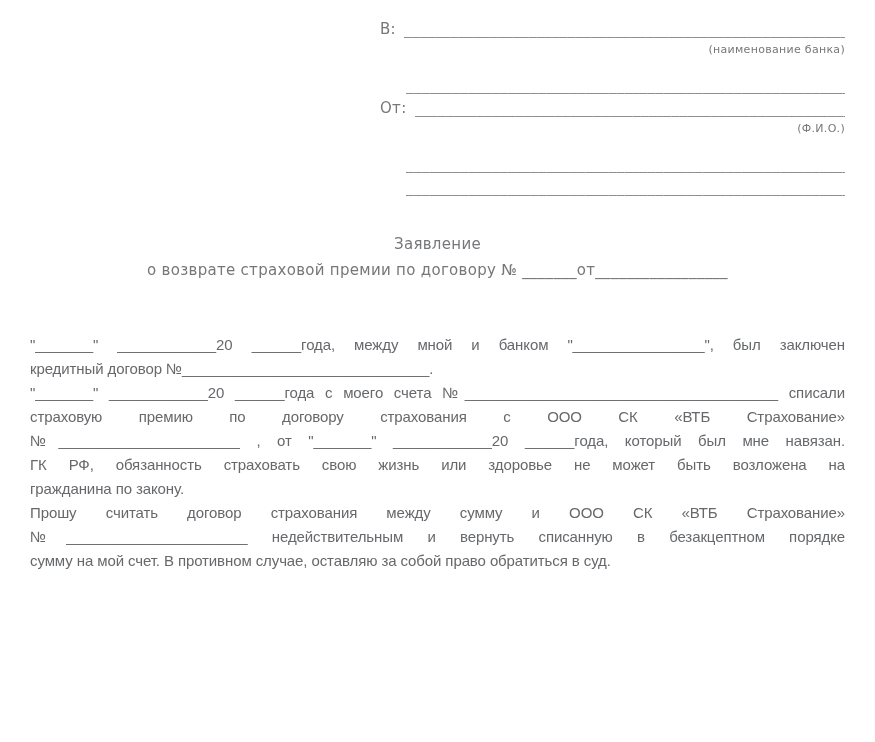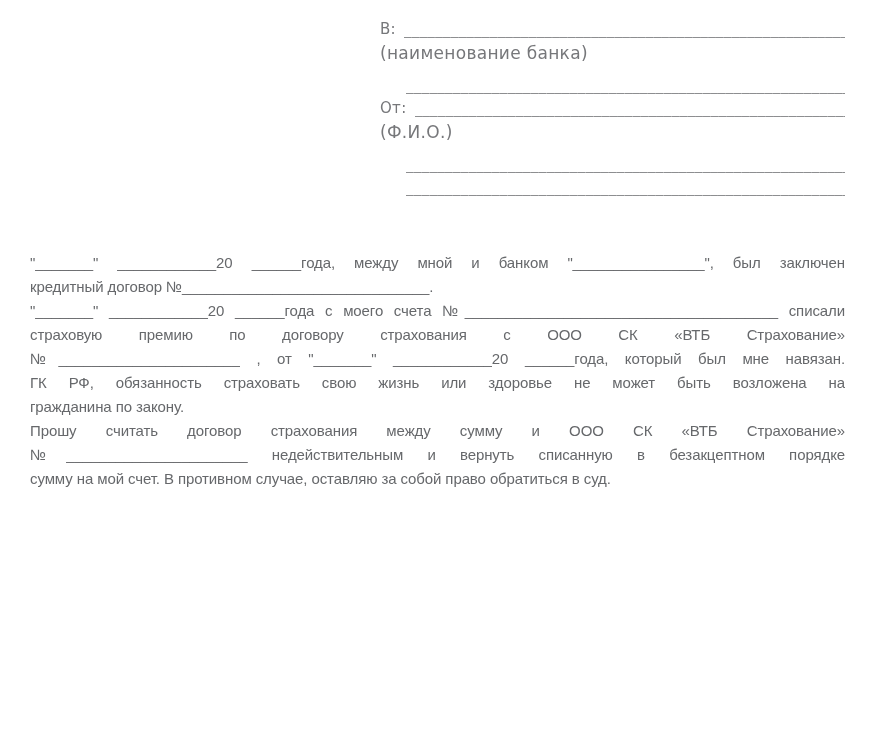--- a/index.html
+++ b/index.html
@@ -25,23 +25,23 @@
   .h-label { white-space:nowrap; margin-right:8px; }
   .h-line {
     flex:1 1 auto;
     white-space:nowrap;
     overflow:hidden;
     color:#8a8b8d;
   }
   .h-row.no-label .h-line { margin-left:26px; }
   .h-caption {
     height:23px;
-    text-align:left;
+    text-align:right;
     margin-bottom:10px;
-    font-size:17px;
+    font-size:11px;
   }
 
   
   .title-block {
     margin-top:30px;
     text-align:center;
     font-family:"DejaVu Sans", sans-serif;
     font-size:15px;
     color:#76777a;
     line-height:26px;
@@ -89,20 +89,24 @@
 
     <div class="h-row no-label">
       <span class="h-line">____________________________________________________________</span>
     </div>
 
     <div class="h-row no-label">
       <span class="h-line">____________________________________________________________</span>
     </div>
   </div>
 
+  <div class="title-block">
+    <div>Заявление</div>
+    <div>о возврате страховой премии по договору № _______от_________________</div>
+  </div>
 
   <div class="body-block">
     <div class="b-line">"_______" ____________20 ______года, между мной и банком "________________", был заключен</div>
     <div class="b-line no-just">кредитный договор №______________________________.</div>
     <div class="b-line">"_______" ____________20 ______года с моего счета №______________________________________ списали</div>
     <div class="b-line">страховую премию по договору страхования с ООО СК «ВТБ Страхование»</div>
     <div class="b-line">№______________________ , от "_______" ____________20 ______года, который был мне навязан.</div>
     <div class="b-line">ГК РФ, обязанность страховать свою жизнь или здоровье не может быть возложена на</div>
     <div class="b-line no-just">гражданина по закону.</div>
     <div class="b-line">Прошу считать договор страхования между сумму и ООО СК «ВТБ Страхование»</div>

